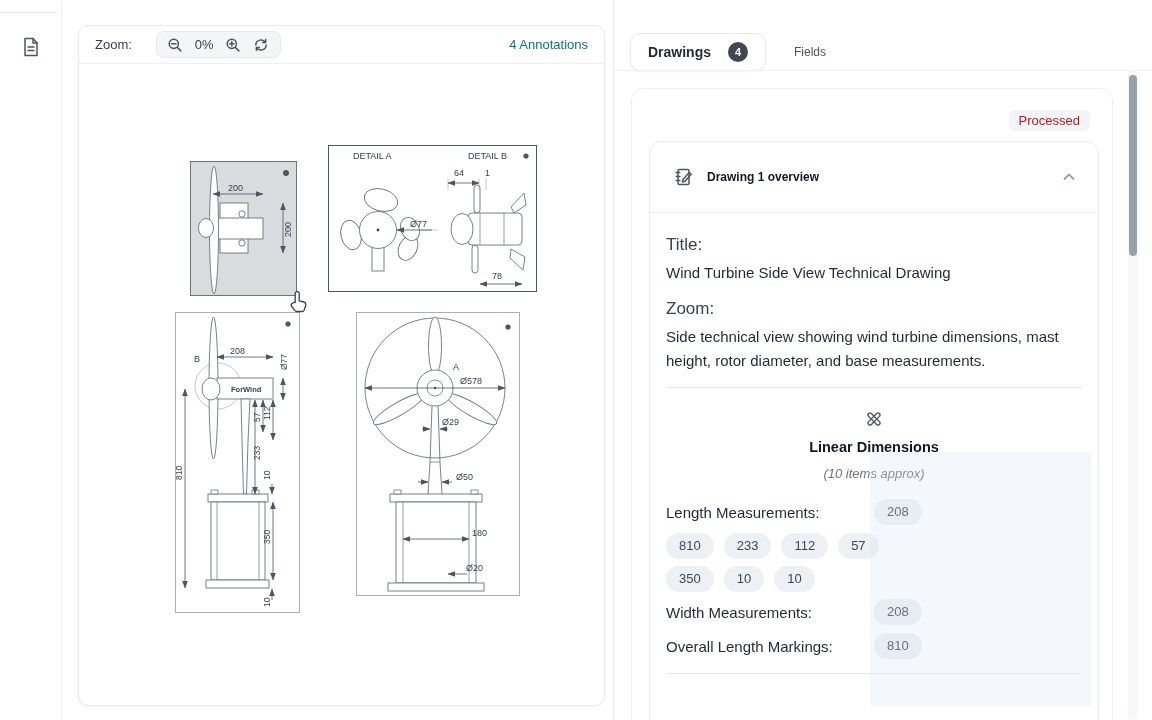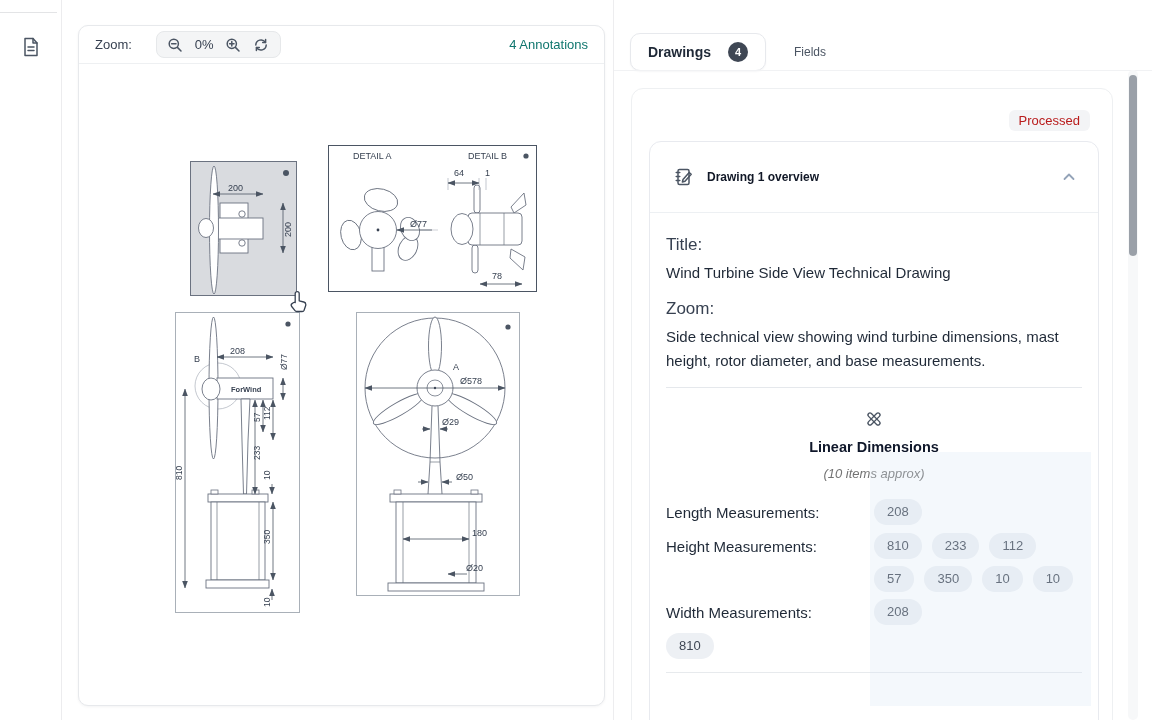--- a/index.html
+++ b/index.html
@@ -326,40 +326,40 @@
           </div>
 
           <div class="mrow">
             <span class="mrow-label">Length Measurements:</span>
             <span class="chips">
               <span class="chip">208</span>
             </span>
           </div>
 
           <div class="mrow">
-            <span class="mrow-label">Height Measurements:</span>
             <span class="chips">
               <span class="chip">810</span>
               <span class="chip">233</span>
               <span class="chip">112</span>
               <span class="chip">57</span>
               <span class="chip">350</span>
               <span class="chip">10</span>
               <span class="chip">10</span>
             </span>
           </div>
 
           <div class="mrow">
             <span class="mrow-label">Width Measurements:</span>
             <span class="chips">
               <span class="chip">208</span>
             </span>
           </div>
 
           <div class="mrow">
+            <span class="mrow-label">Overall Length Markings:</span>
             <span class="chips">
               <span class="chip">810</span>
             </span>
           </div>
 
           <div class="ld-footline"></div>
         </div>
       </div>
     </div>
   </div>

